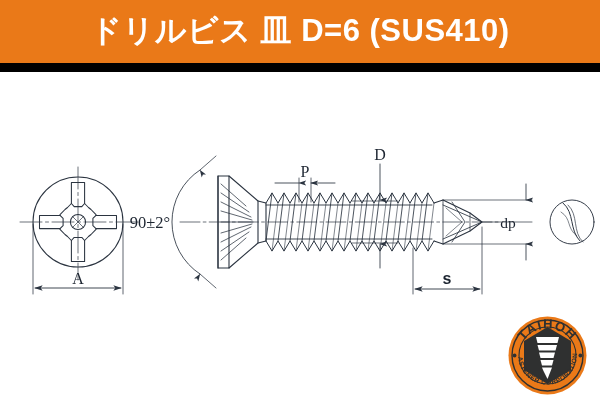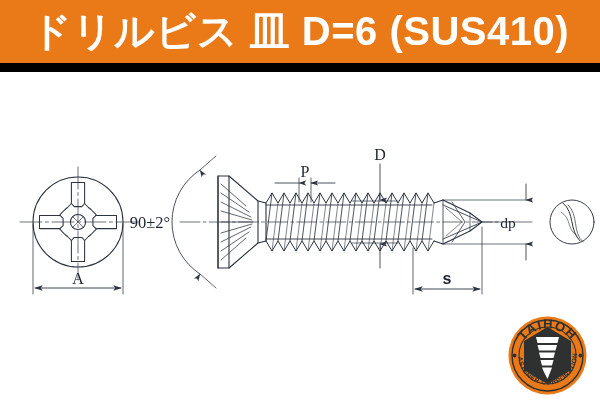--- a/index.html
+++ b/index.html
@@ -13,21 +13,21 @@
 
   
   .header-band{
     position:absolute;left:0;top:0;width:600px;height:63px;
     background:#ea7918;
     display:flex;align-items:center;justify-content:center;
   }
   .header-title{
     color:#ffffff;
     font-family:"Liberation Sans","DejaVu Sans",sans-serif;
-    font-size:40px;font-weight:bold;letter-spacing:.5px;
+    font-size:31px;font-weight:bold;letter-spacing:.5px;
     white-space:nowrap;line-height:1;
     padding-bottom:2px;
   }
   .header-rule{
     position:absolute;left:0;top:63px;width:600px;height:9px;background:#000000;
   }
 
   
   .drawing{
     position:absolute;left:0;top:72px;width:600px;height:328px;background:#fff;

